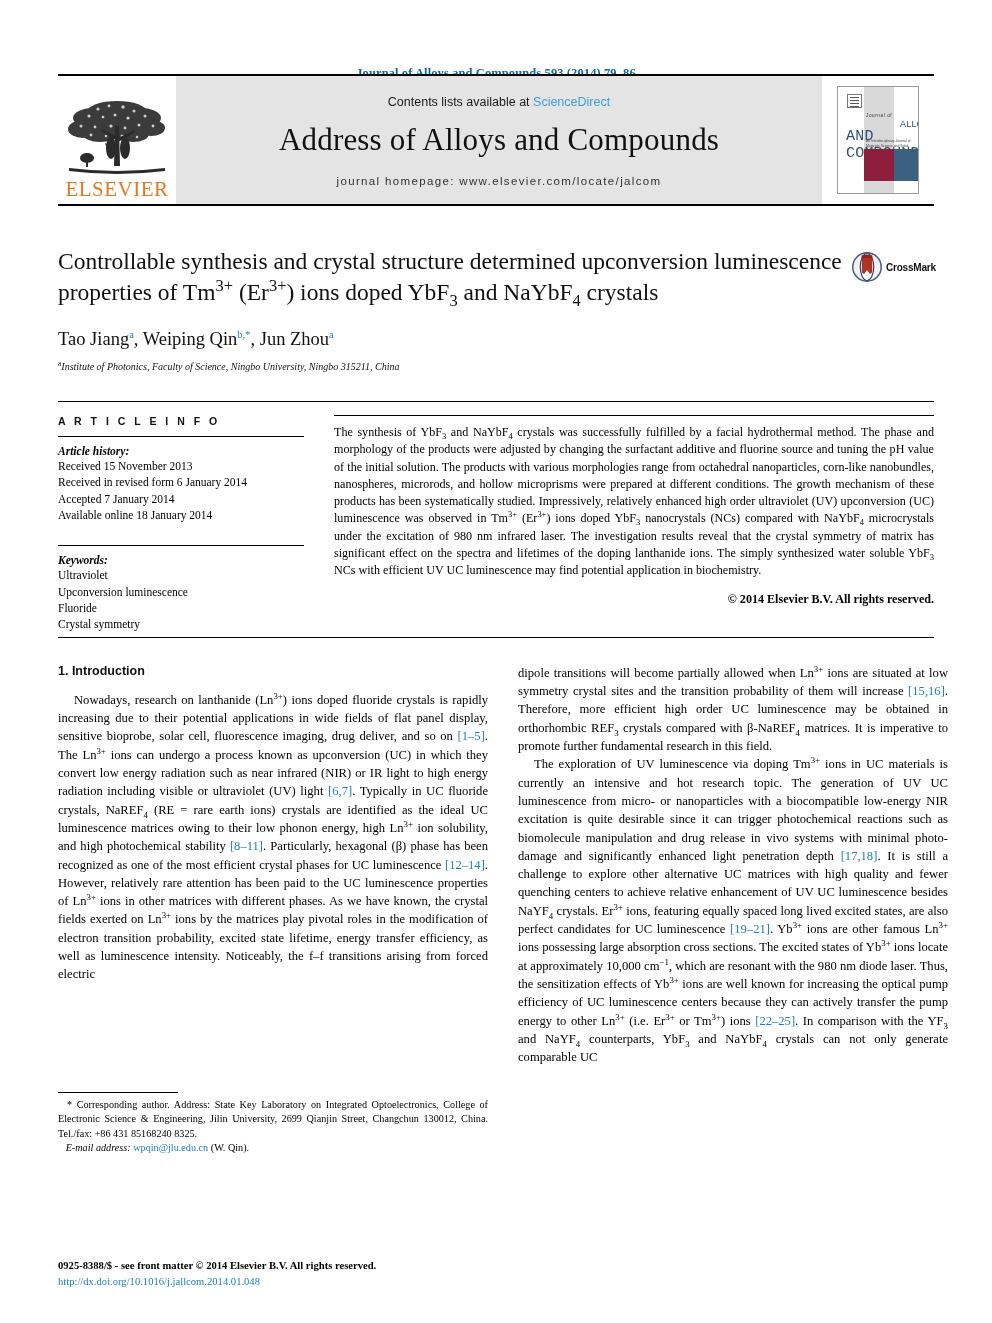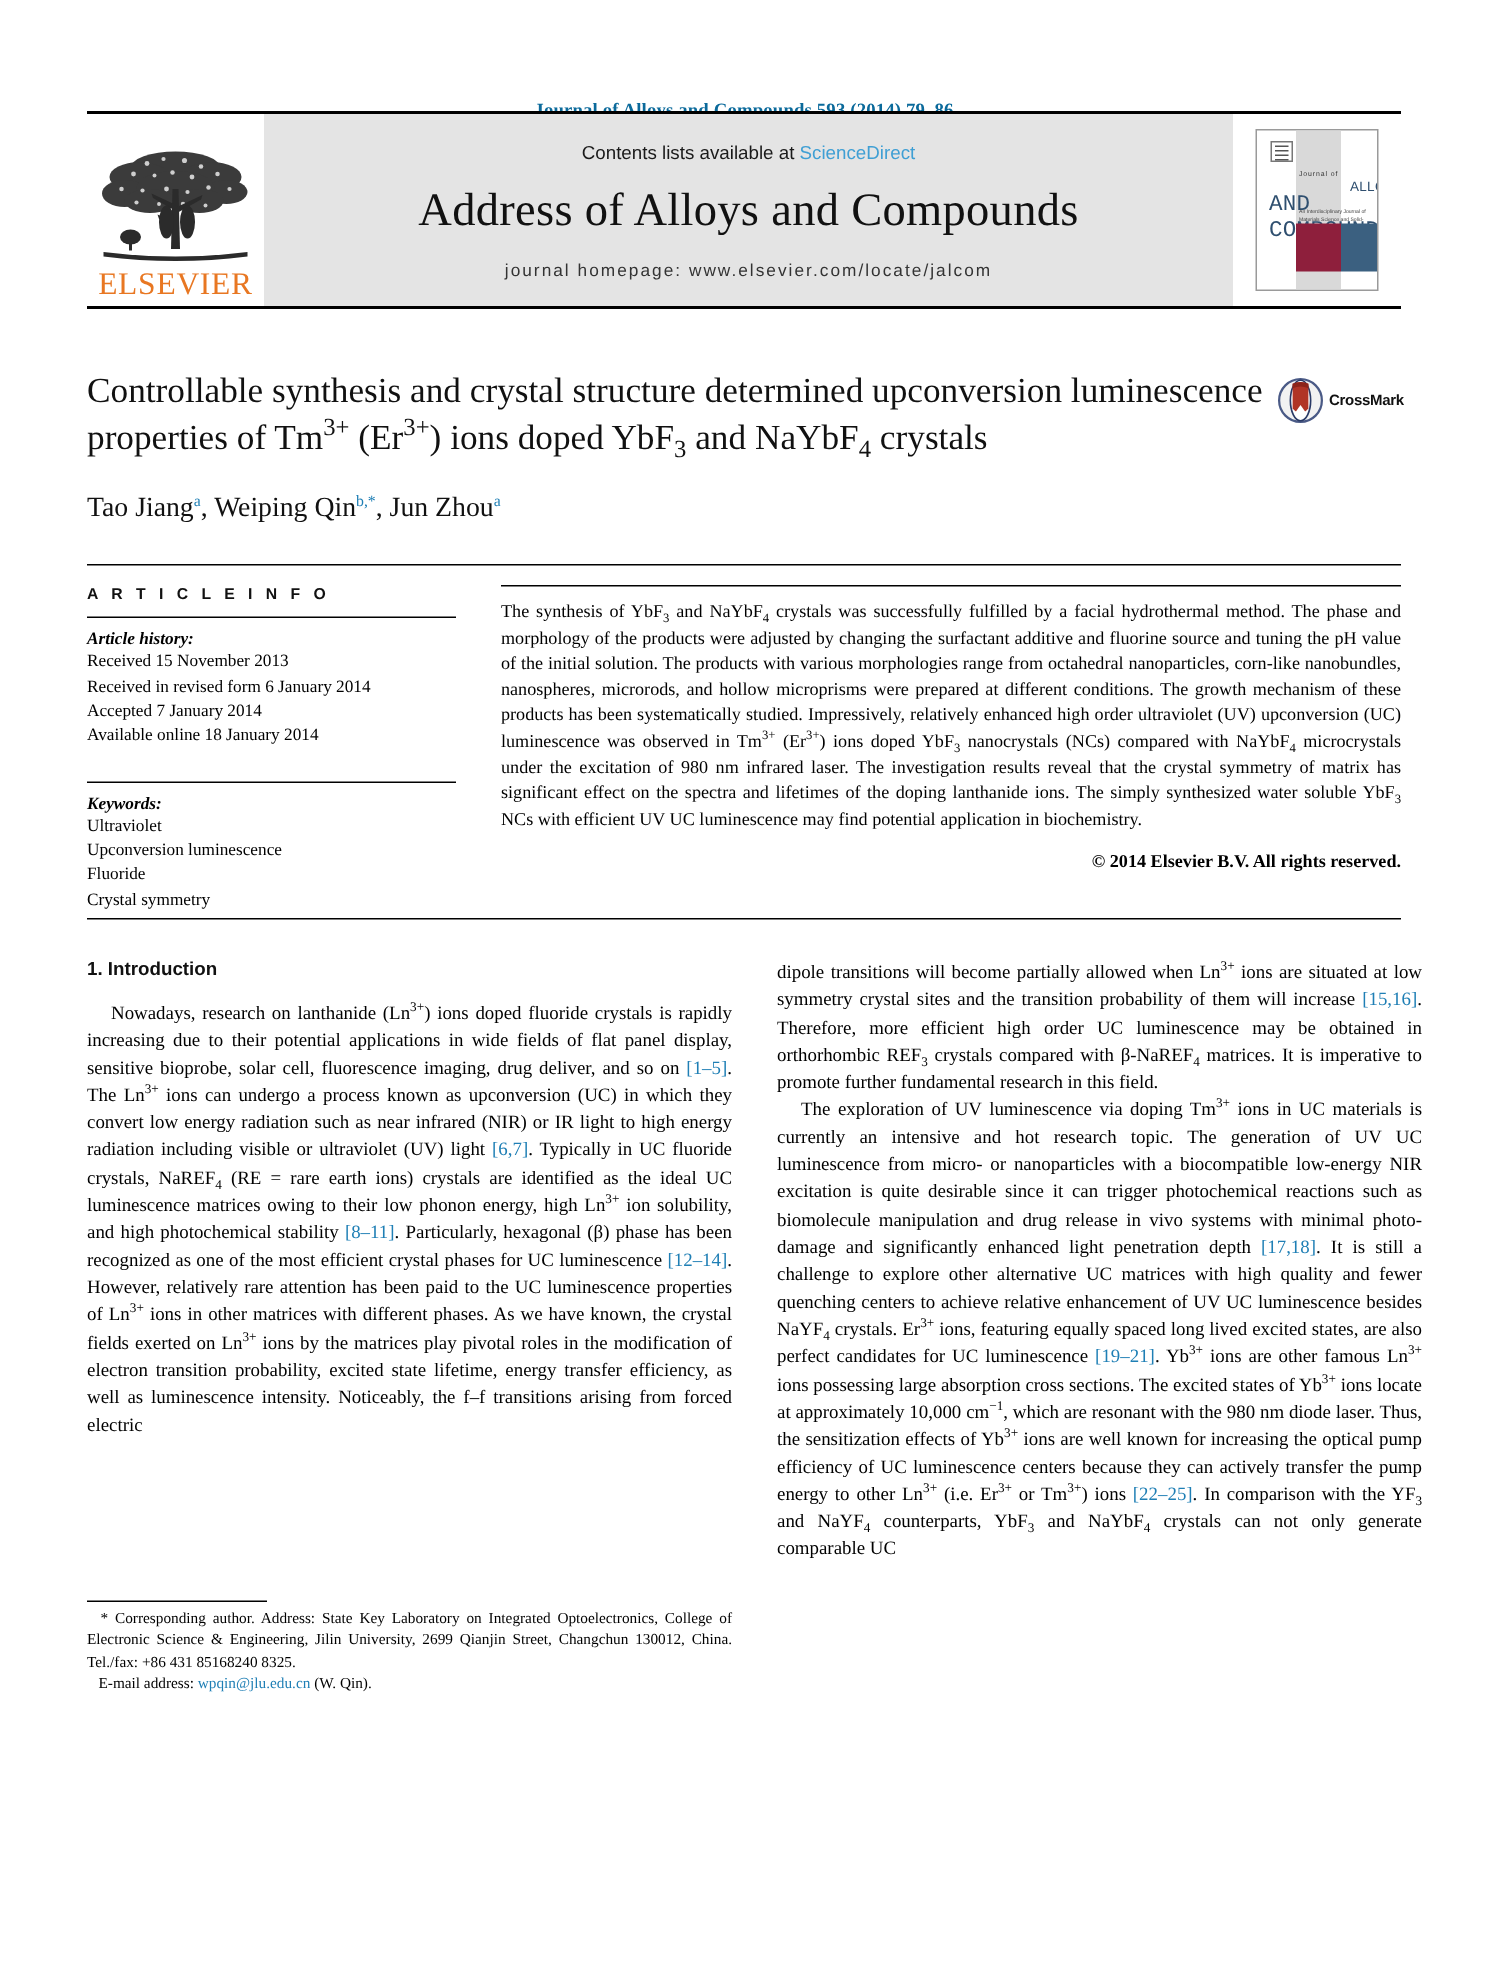--- a/index.html
+++ b/index.html
@@ -233,21 +233,21 @@
   }
   .fn-rule { width: 120px; border-top: 1.2px solid #000; margin-bottom: 5px; }
   .fn {
     font-family: "Liberation Serif", serif;
     font-size: 10.2px;
     line-height: 1.42;
     text-align: justify;
     margin: 0;
     text-indent: 9px;
   }
-  .fn .em { }
+  .fn .em { font-style: italic; }
 
   
   .page-footer {
     position: absolute;
     left: 58px; bottom: 34px; width: 430px;
   }
   .pf-line {
     font-family: "Liberation Serif", serif;
     font-size: 10.6px;
     font-weight: bold;
@@ -366,20 +366,23 @@
       </svg>
       <span class="cm-text">CrossMark</span>
     </div>
   </div>
 
   <div class="authors">
     <span>Tao Jiang</span><sup>a</sup><span>, </span><span>Weiping Qin</span><sup class="star">b,*</sup><span>, </span><span>Jun Zhou</span><sup>a</sup>
   </div>
 
   <div class="affils">
+    <div class="affil">
+      <sup>a</sup><span>Institute of Photonics, Faculty of Science, Ningbo University, Ningbo 315211, China</span>
+    </div>
   </div>
 
   <div class="infoabs">
 
     <div class="col-info">
       <div class="sec-head">A R T I C L E  I N F O</div>
       <div class="rule-thin"></div>
       <div class="info-sub">Article history:</div>
       <div class="info-line">Received 15 November 2013</div>
       <div class="info-line">Received in revised form 6 January 2014</div>
@@ -418,14 +421,18 @@
         </p>
       </div>
     </div>
 
     <div class="bcol">
       <p class="para cont">dipole transitions will become partially allowed when Ln<sup class="sm">3+</sup> ions are situated at low symmetry crystal sites and the transition probability of them will increase <span class="ref">[15,16]</span>. Therefore, more efficient high order UC luminescence may be obtained in orthorhombic REF<sub class="sm">3</sub> crystals compared with β-NaREF<sub class="sm">4</sub> matrices. It is imperative to promote further fundamental research in this field.</p>
       <p class="para">The exploration of UV luminescence via doping Tm<sup class="sm">3+</sup> ions in UC materials is currently an intensive and hot research topic. The generation of UV UC luminescence from micro- or nanoparticles with a biocompatible low-energy NIR excitation is quite desirable since it can trigger photochemical reactions such as biomolecule manipulation and drug release in vivo systems with minimal photo-damage and significantly enhanced light penetration depth <span class="ref">[17,18]</span>. It is still a challenge to explore other alternative UC matrices with high quality and fewer quenching centers to achieve relative enhancement of UV UC luminescence besides NaYF<sub class="sm">4</sub> crystals. Er<sup class="sm">3+</sup> ions, featuring equally spaced long lived excited states, are also perfect candidates for UC luminescence <span class="ref">[19–21]</span>. Yb<sup class="sm">3+</sup> ions are other famous Ln<sup class="sm">3+</sup> ions possessing large absorption cross sections. The excited states of Yb<sup class="sm">3+</sup> ions locate at approximately 10,000 cm<sup class="sm">−1</sup>, which are resonant with the 980 nm diode laser. Thus, the sensitization effects of Yb<sup class="sm">3+</sup> ions are well known for increasing the optical pump efficiency of UC luminescence centers because they can actively transfer the pump energy to other Ln<sup class="sm">3+</sup> (i.e. Er<sup class="sm">3+</sup> or Tm<sup class="sm">3+</sup>) ions <span class="ref">[22–25]</span>. In comparison with the YF<sub class="sm">3</sub> and NaYF<sub class="sm">4</sub> counterparts, YbF<sub class="sm">3</sub> and NaYbF<sub class="sm">4</sub> crystals can not only generate comparable UC</p>
     </div>
   </div>
 
+  <div class="page-footer">
+    <div class="pf-line">0925-8388/$ - see front matter © 2014 Elsevier B.V. All rights reserved.</div>
+    <div class="pf-line pf-doi">http://dx.doi.org/10.1016/j.jallcom.2014.01.048</div>
+  </div>
 
 </div>
 
 </body></html>

